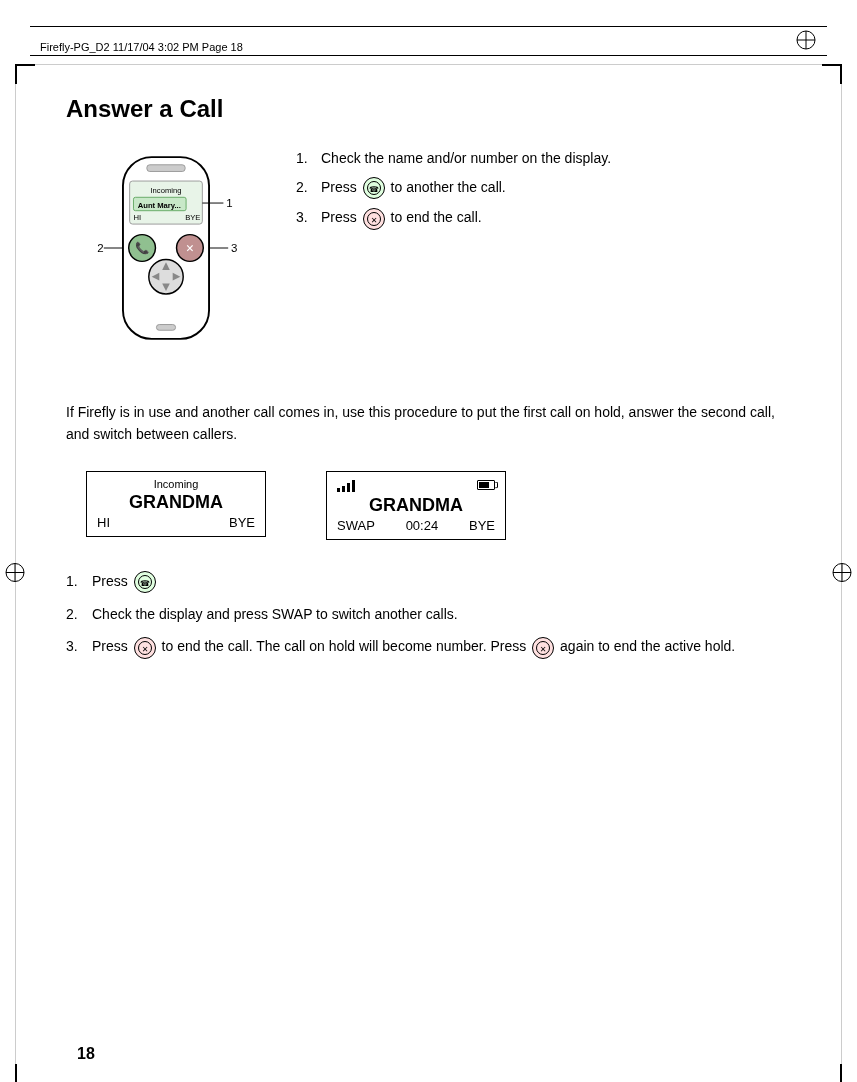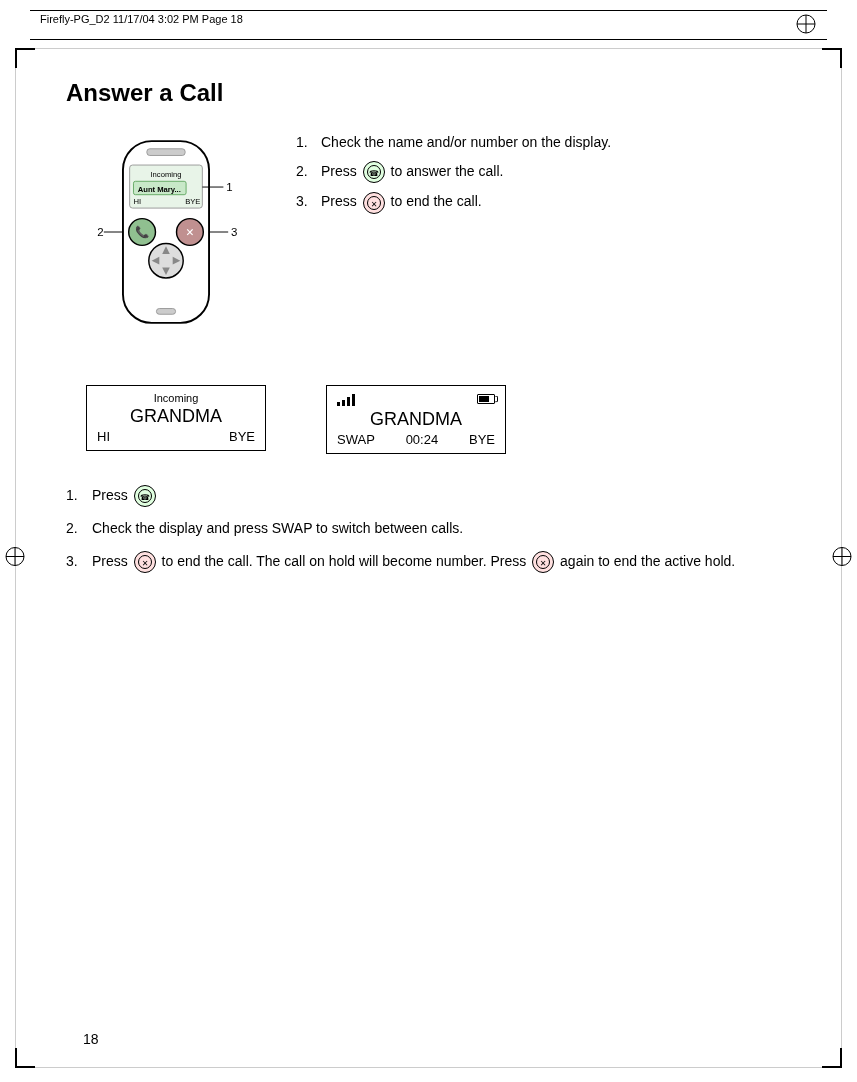--- a/index.html
+++ b/index.html
@@ -11,25 +11,25 @@
       width: 857px;
       min-height: 1082px;
       position: relative;
     }
 
     
     .header-bar {
       border-top: 1px solid #000;
       border-bottom: 1px solid #000;
       display: flex;
-      align-items: flex-start;
+      align-items: flex-end;
       justify-content: space-between;
       padding: 2px 10px;
       font-size: 11px;
-      margin: 10px 30px 0 30px;
+      margin: 26px 30px 0 30px;
     }
 
     
     .page-border {
       border: 1px solid #ccc;
       margin: 8px 15px;
       min-height: 1020px;
       padding: 30px 50px 40px 50px;
       position: relative;
     }
@@ -148,21 +148,21 @@
     }
 
     .screen-incoming-label {
       font-size: 11px;
       text-align: center;
       display: block;
     }
 
     .screen-name {
       font-size: 18px;
-      font-weight: normal;
+      font-weight: bold;
       text-align: center;
       display: block;
       margin: 2px 0;
     }
 
     .screen-bottom-row {
       display: flex;
       justify-content: space-between;
       font-size: 13px;
       border-top: none;
@@ -230,22 +230,23 @@
       line-height: 1.6;
     }
     .steps-list li .step-num {
       min-width: 20px;
     }
 
     
     .page-number {
       position: absolute;
       bottom: 20px;
-      left: 67px;
-      font-size: 14px;
+      left: 61px;
+      font-size: 16px;
+      font-weight: bold;
     }
   </style>
 </head>
 <body>
 
 <div class="header-bar">
   <span>Firefly-PG_D2  11/17/04  3:02 PM  Page 18</span>
   <span>
     <svg width="22" height="22" viewBox="0 0 22 22">
       <circle cx="11" cy="11" r="9" fill="none" stroke="#000" stroke-width="1"></circle>
@@ -319,21 +320,21 @@
             <span class="step-num">2.</span>
             <span>
               <span>Press</span>
               
               <span class="inline-icon inline-icon-green">
                 <svg width="14" height="14" viewBox="0 0 14 14">
                   <circle cx="7" cy="7" r="6.5" fill="none" stroke="#000" stroke-width="1"></circle>
                   <text x="7" y="10.5" text-anchor="middle" font-size="8" fill="#000">☎</text>
                 </svg>
               </span>
-              <span>to answer the call.</span>
+              <span>to another the call.</span>
             </span>
           </li>
           <li>
             <span class="step-num">3.</span>
             <span>
               <span>Press</span>
               
               <span class="inline-icon inline-icon-red">
                 <svg width="14" height="14" viewBox="0 0 14 14">
                   <circle cx="7" cy="7" r="6.5" fill="none" stroke="#000" stroke-width="1"></circle>
@@ -342,20 +343,21 @@
               </span>
               <span>to end the call.</span>
             </span>
           </li>
         </ol>
       </div>
     </div>
   </div>
 
   <div class="waiting-section">
+    <p class="waiting-description">If Firefly is in use and another call comes in, use this procedure to put the first call on hold, answer the second call, and switch between callers.</p>
 
     <div class="phone-screens">
 
       <div class="phone-screen">
         <span class="screen-incoming-label">Incoming</span>
         <span class="screen-name">GRANDMA</span>
         <div class="screen-bottom-row">
           <span>HI</span>
           <span>BYE</span>
         </div>
@@ -392,21 +394,21 @@
           <span class="inline-icon inline-icon-green">
             <svg width="14" height="14" viewBox="0 0 14 14">
               <circle cx="7" cy="7" r="6.5" fill="none" stroke="#000" stroke-width="1"></circle>
               <text x="7" y="10.5" text-anchor="middle" font-size="8" fill="#000">☎</text>
             </svg>
           </span>
         </span>
       </li>
       <li>
         <span class="step-num">2.</span>
-        <span>Check the display and press SWAP to switch between calls.</span>
+        <span>Check the display and press SWAP to switch another calls.</span>
       </li>
       <li>
         <span class="step-num">3.</span>
         <span>
           <span>Press</span>
           <span class="inline-icon inline-icon-red">
             <svg width="14" height="14" viewBox="0 0 14 14">
               <circle cx="7" cy="7" r="6.5" fill="none" stroke="#000" stroke-width="1"></circle>
               <text x="7" y="10.5" text-anchor="middle" font-size="8" fill="#000">✕</text>
             </svg>

